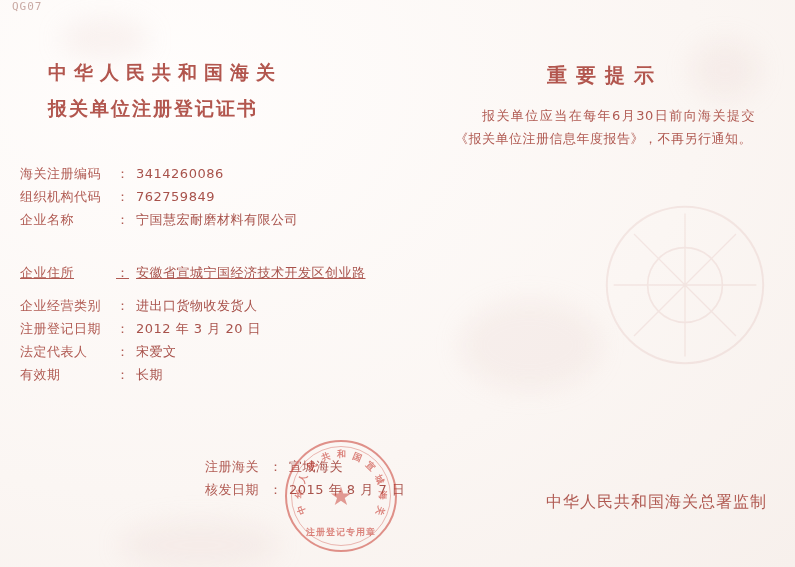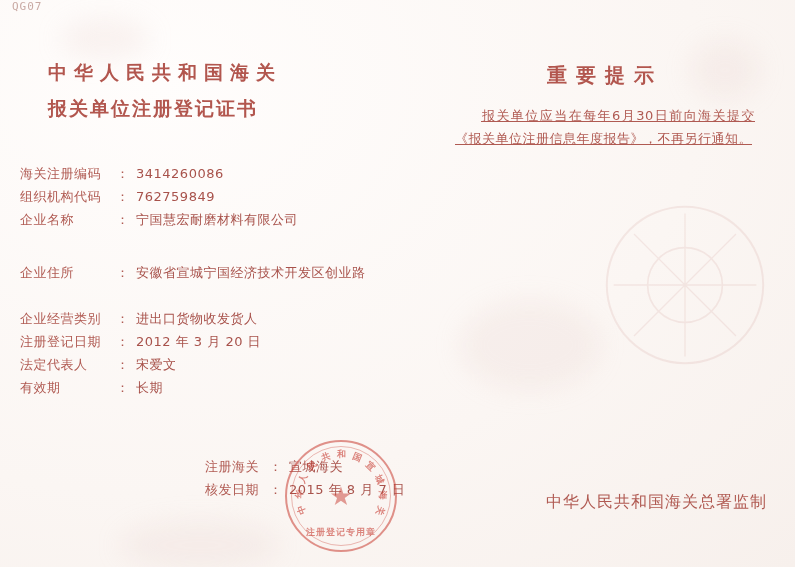--- a/index.html
+++ b/index.html
@@ -75,38 +75,37 @@
   .notice-body {
     position: absolute;
     left: 455px;
     top: 104px;
     width: 300px;
     font-size: 13px;
     line-height: 23px;
     color: #b05a52;
     text-align: justify;
     letter-spacing: 0.5px;
-    text-decoration: underline;
   }
   .notice-body .indent { display: inline-block; width: 26px; }
 
   
   .fields {
     position: absolute;
     left: 20px;
     top: 165px;
     width: 420px;
   }
   .row {
     display: flex;
     align-items: baseline;
     margin-bottom: 5px;
   }
   .row.gap-lg { margin-bottom: 35px; }
-  .row.gap-md { margin-bottom: 28px; }
+  .row.gap-md { margin-bottom: 15px; text-decoration: underline; }
   .label {
     width: 96px;
     font-size: 13px;
     letter-spacing: 0.5px;
     color: #b05a52;
     flex: none;
     text-align: justify;
   }
   .label.spread {
     display: flex;

